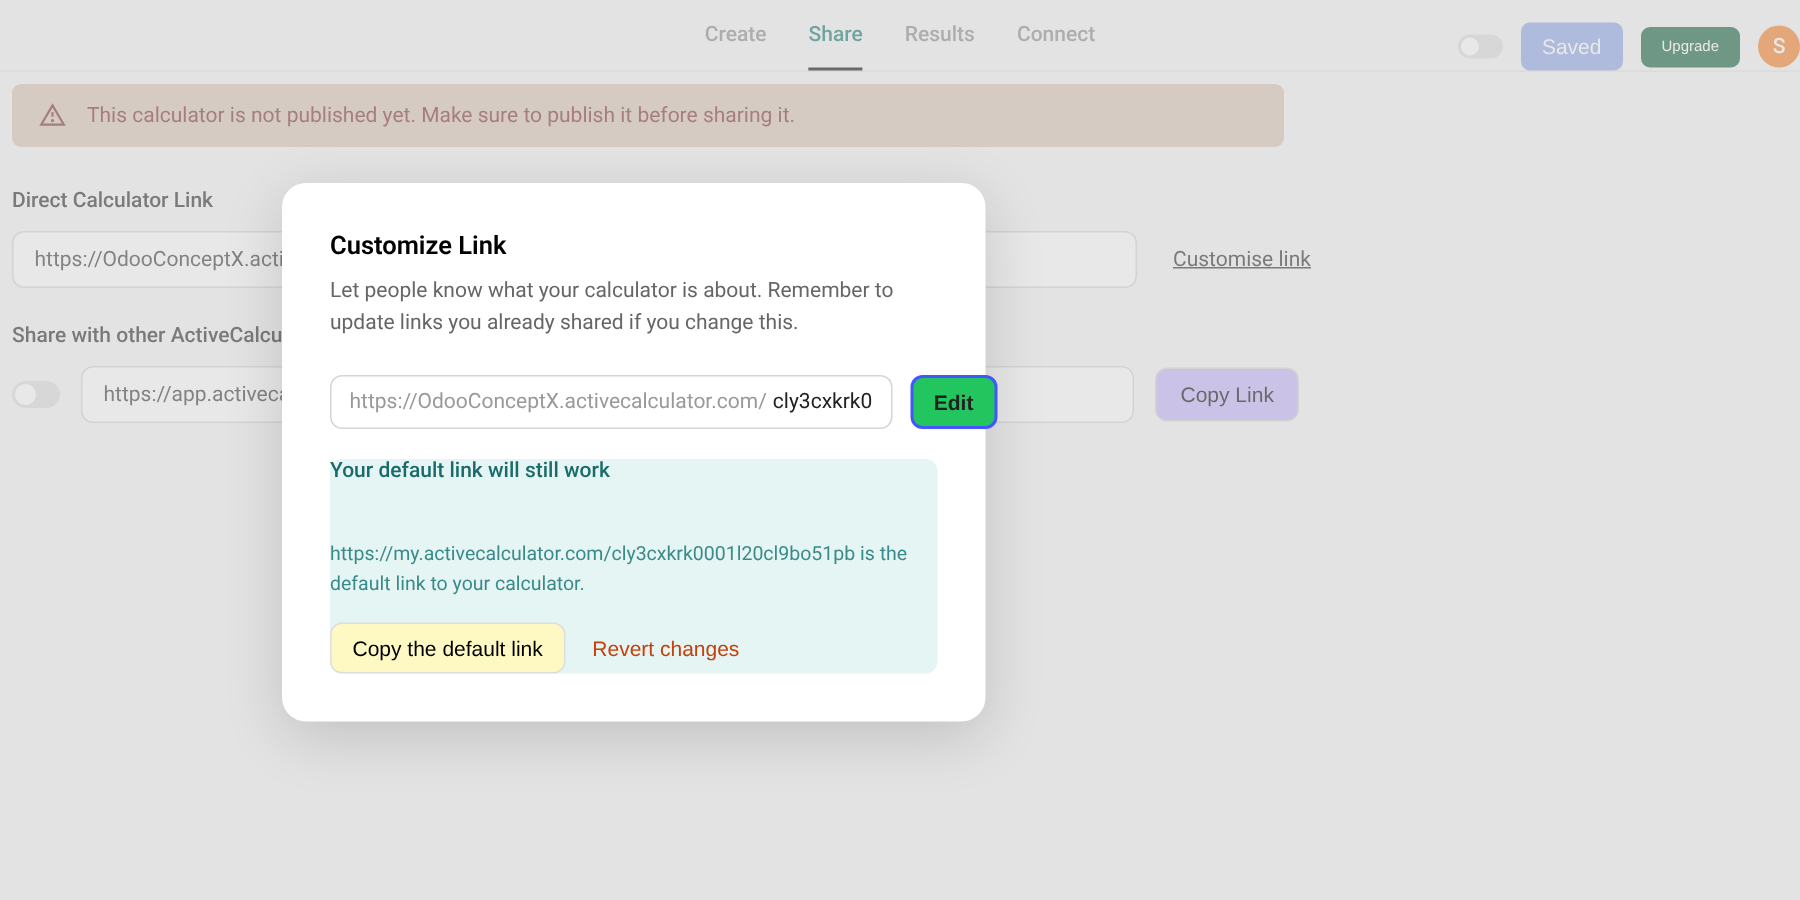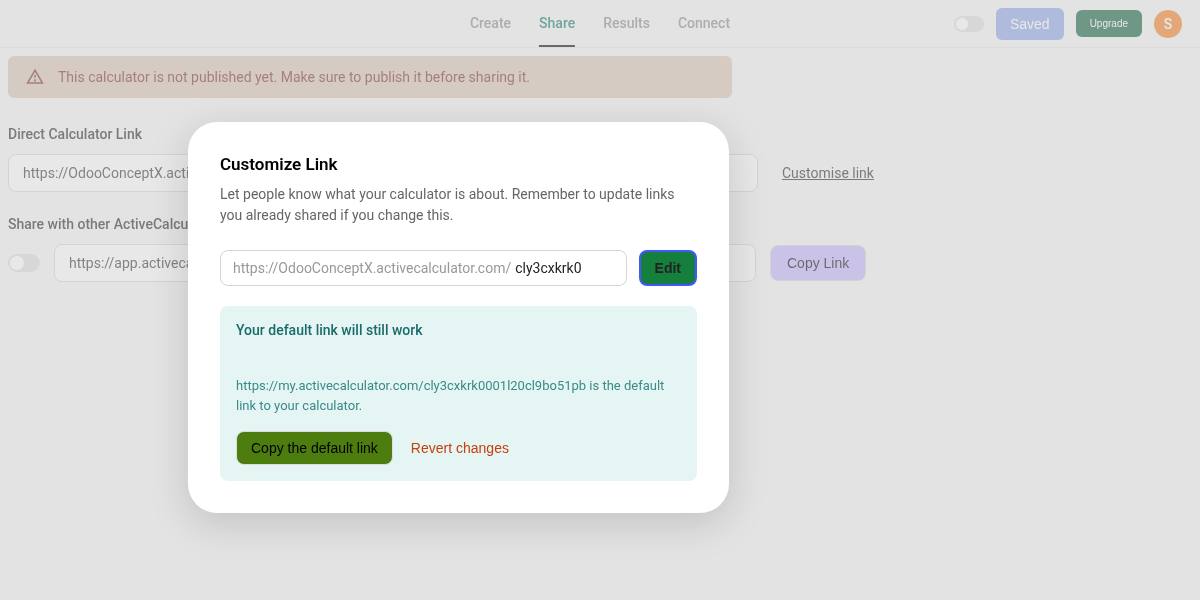--- a/index.html
+++ b/index.html
@@ -8,21 +8,21 @@
       background: #f5f5f5;
       width: 1200px;
       height: 600px;
       overflow: hidden;
       position: relative;
     }
     
     .app-header {
       height: 48px;
       display: flex;
-      align-items: center;
+      align-items: flex-end;
       border-bottom: 1px solid #e5e5e5;
       position: relative;
     }
     
     .tabs {
       display: flex;
       gap: 28px;
       position: absolute;
       left: 50%;
       transform: translateX(-50%);
@@ -39,21 +39,20 @@
     .tab.active {
       color: #0f766e;
       border-bottom: 2px solid #000;
     }
     
     .header-right {
       display: flex;
       align-items: center;
       gap: 12px;
       margin-left: auto;
-      padding-right: 18px;
     }
     
     .toggle-small {
       width: 30px;
       height: 16px;
       background: #ddd;
       border-radius: 10px;
       position: relative;
       cursor: pointer;
     }
@@ -110,21 +109,21 @@
     .alert {
       background: #d9c5b3;
       border-radius: 6px;
       padding: 12px 18px;
       display: flex;
       align-items: center;
       gap: 14px;
       color: #7a2a2a;
       font-size: 14px;
       margin-bottom: 28px;
-      width: 724px;
+      width: 848px;
     }
     
     .alert-icon {
       width: 18px;
       height: 18px;
       flex-shrink: 0;
     }
     
     .section-label {
       font-size: 14px;
@@ -209,23 +208,23 @@
     .overlay {
       position: absolute;
       inset: 0;
       background: rgba(210, 210, 210, 0.5);
     }
     
     .modal {
       position: absolute;
       top: 122px;
       left: 188px;
-      width: 541px;
-      background: #fff;
-      border-radius: 29px;
+      width: 469px;
+      background: #fff;
+      border-radius: 16px;
       box-shadow: 0 10px 40px rgba(0,0,0,0.15);
       padding: 32px;
     }
     
     .modal-title {
       font-size: 17px;
       font-weight: 600;
       color: #000;
       margin-bottom: 10px;
     }
@@ -260,33 +259,32 @@
     }
     
     .slug-value {
       color: #222;
       font-size: 14px;
       margin-left: 4px;
     }
     
     .btn-edit {
       border: 2px solid #4456ff;
-      background: #15803d;
+      background: #22c55e;
       color: #222;
       padding: 8px 14px;
       border-radius: 8px;
       font-size: 14px;
       font-weight: 600;
       cursor: pointer;
     }
     
     .info-box {
       background: #e4f5f3;
       border-radius: 8px;
-      padding: 16px;
     }
     
     .info-title {
       color: #1a6b6b;
       font-size: 14px;
       font-weight: 500;
       margin-bottom: 6px;
     }
     
     .info-text {
@@ -297,21 +295,21 @@
       margin-top: 38px;
     }
     
     .info-actions {
       display: flex;
       align-items: center;
       gap: 18px;
     }
     
     .btn-copy-default {
-      background: #4d7c0f;
+      background: #fef9c3;
       border: 1px solid #ddd;
       padding: 8px 14px;
       border-radius: 8px;
       font-size: 14px;
       font-weight: 500;
       cursor: pointer;
     }
     
     .btn-revert {
       background: none;

